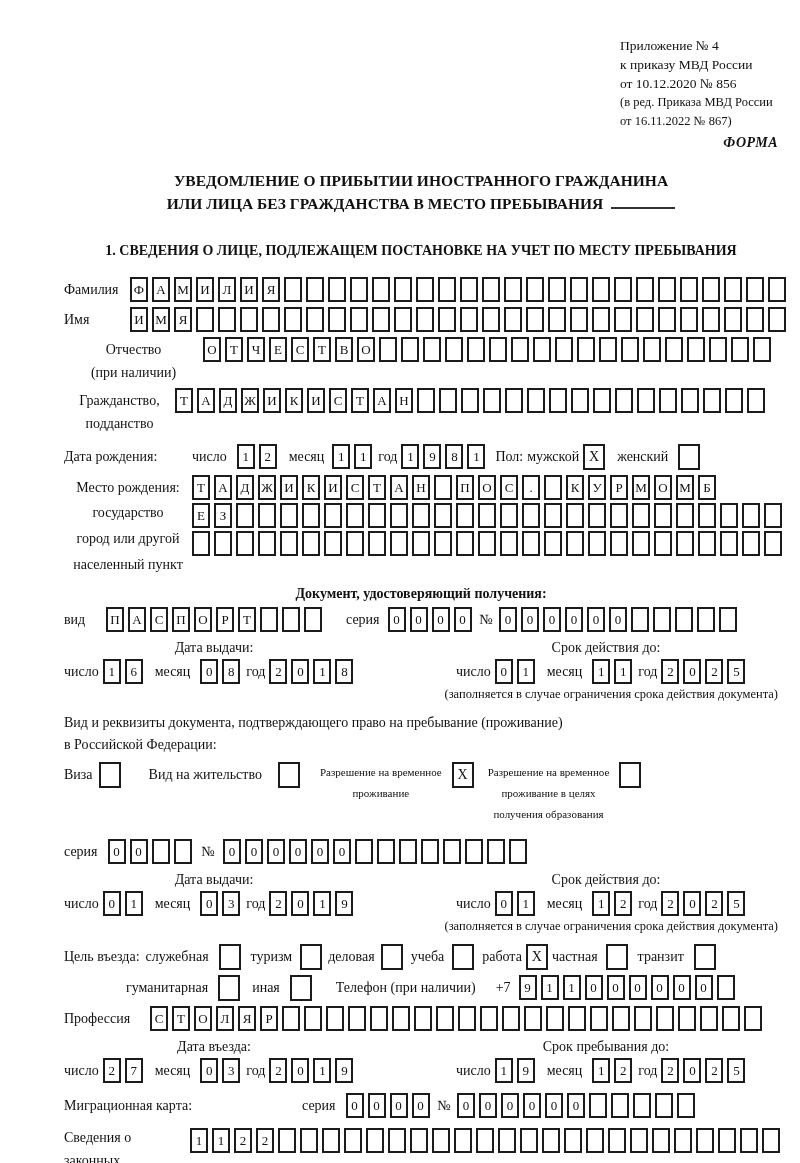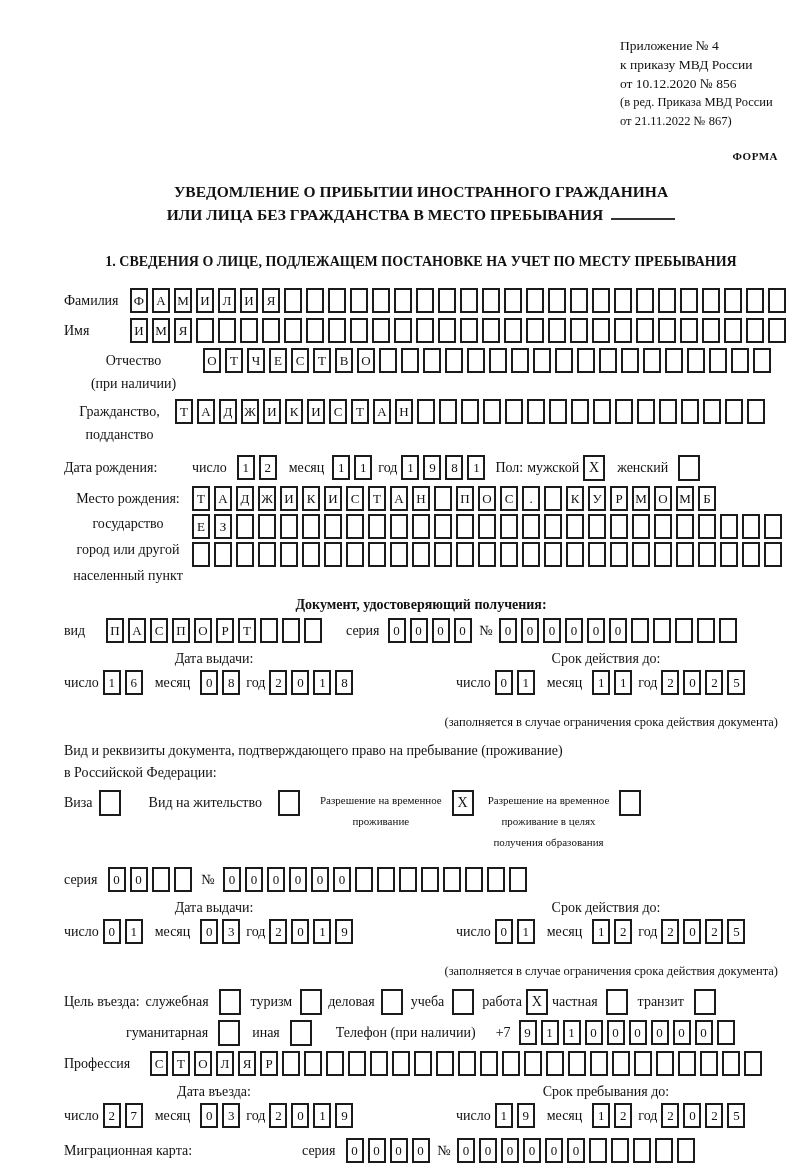--- a/index.html
+++ b/index.html
@@ -6,21 +6,21 @@
   body { width:800px; }
   .page {
     width:800px; min-height:1163px; box-sizing:border-box;
     padding:36px 22px 30px 64px;
     font-family:"Liberation Serif","DejaVu Serif",serif;
     color:#111; font-size:14px; overflow:hidden; background:#fff;
   }
   
   .hdr-block { margin-left:556px; line-height:19px; font-size:13.5px; }
   .hdr-line.small { font-size:12.5px; }
-  .form-label { text-align:right; font-weight:bold; font-size:11px; margin-top:19px; letter-spacing:.5px; }
+  .form-label { text-align:right; font-weight:bold; font-size:14px; margin-top:4px; letter-spacing:.5px;font-style:italic; }
   
   .title { text-align:center; font-weight:bold; font-size:15.5px; line-height:23px; margin-top:18px; }
   .blank { display:inline-block; width:64px; border-bottom:2px solid #333; margin-left:8px; vertical-align:baseline; }
   .sec-heading { text-align:center; font-weight:bold; font-size:14px; margin-top:28px; }
   
   .frow { display:flex; align-items:flex-start; margin-top:5px; }
   .flabel { line-height:25px; flex:none; }
   .flabel2 { flex:none; line-height:21px;text-align:center; }
   .flabel2 .l1 { line-height:25px; }
   .dlabel { line-height:25px; flex:none; }
@@ -46,42 +46,42 @@
   
   .cellcol { display:flex; flex-direction:column; gap:3px; }
   
   .doc-heading { text-align:center; font-weight:bold; font-size:14px; margin-top:8px; }
   
   .dcols { display:flex; margin-top:8px;gap:12px; }
   .dcol-left { width:352px; flex:none; }
   .dcol-right { flex:1; padding-left:28px; }
   .dhead { text-align:center; width:300px; margin-bottom:3px; }
   .dg { display:flex; align-items:center; }
-  .fnote { font-size:12.5px; text-align:right; margin-top:20px; }
+  .fnote { font-size:12.5px; text-align:right; margin-top:3px; }
   
   .intro { line-height:22px; margin-top:10px; }
   .opt-row { display:flex; align-items:flex-start; margin-top:6px; }
   .olabel { line-height:26px; flex:none; }
   .oblock { text-align:center; line-height:21px; flex:none; font-size:11px; }
   
   .rep { display:flex; margin-top:8px; }
   .rep-label { width:126px; flex:none; line-height:23px; }
   .rep-rows { display:flex; flex-direction:column; gap:9px; padding-top:2px; }
 </style>
 </head>
 <body>
 
 <div class="page">
 
   <div class="hdr-block">
     <div class="hdr-line">Приложение № 4</div>
     <div class="hdr-line">к приказу МВД России</div>
     <div class="hdr-line">от 10.12.2020 № 856</div>
     <div class="hdr-line small">(в ред. Приказа МВД России</div>
-    <div class="hdr-line small">от 21.11.2022 № 867)</div>
+    <div class="hdr-line small">от 16.11.2022 № 867)</div>
   </div>
   <div class="form-label">ФОРМА</div>
 
   <div class="title">
     <div>УВЕДОМЛЕНИЕ О ПРИБЫТИИ ИНОСТРАННОГО ГРАЖДАНИНА</div>
     <div><span>ИЛИ ЛИЦА БЕЗ ГРАЖДАНСТВА В МЕСТО ПРЕБЫВАНИЯ</span><span class="blank"></span></div>
   </div>
 
   <div class="sec-heading">1. СВЕДЕНИЯ О ЛИЦЕ, ПОДЛЕЖАЩЕМ ПОСТАНОВКЕ НА УЧЕТ ПО МЕСТУ ПРЕБЫВАНИЯ</div>
 

